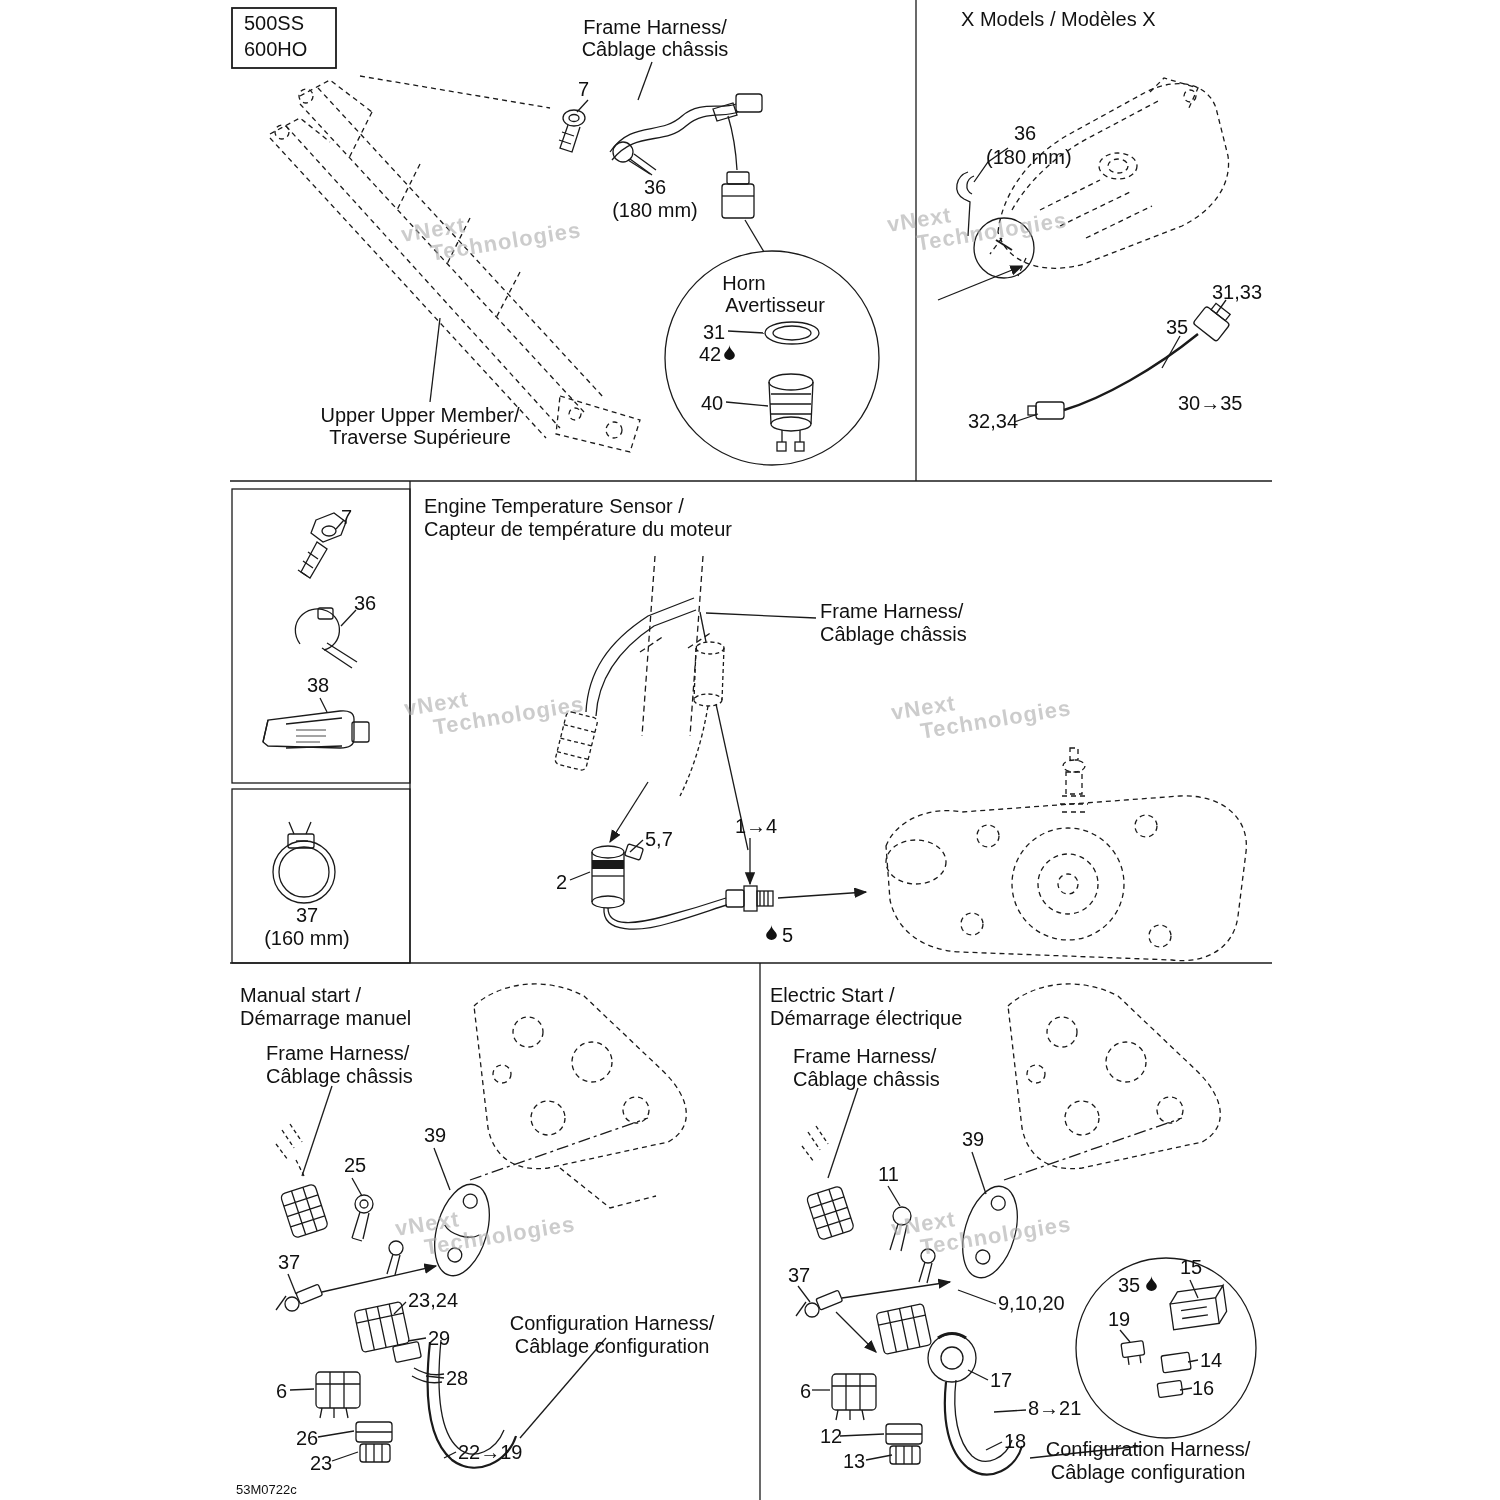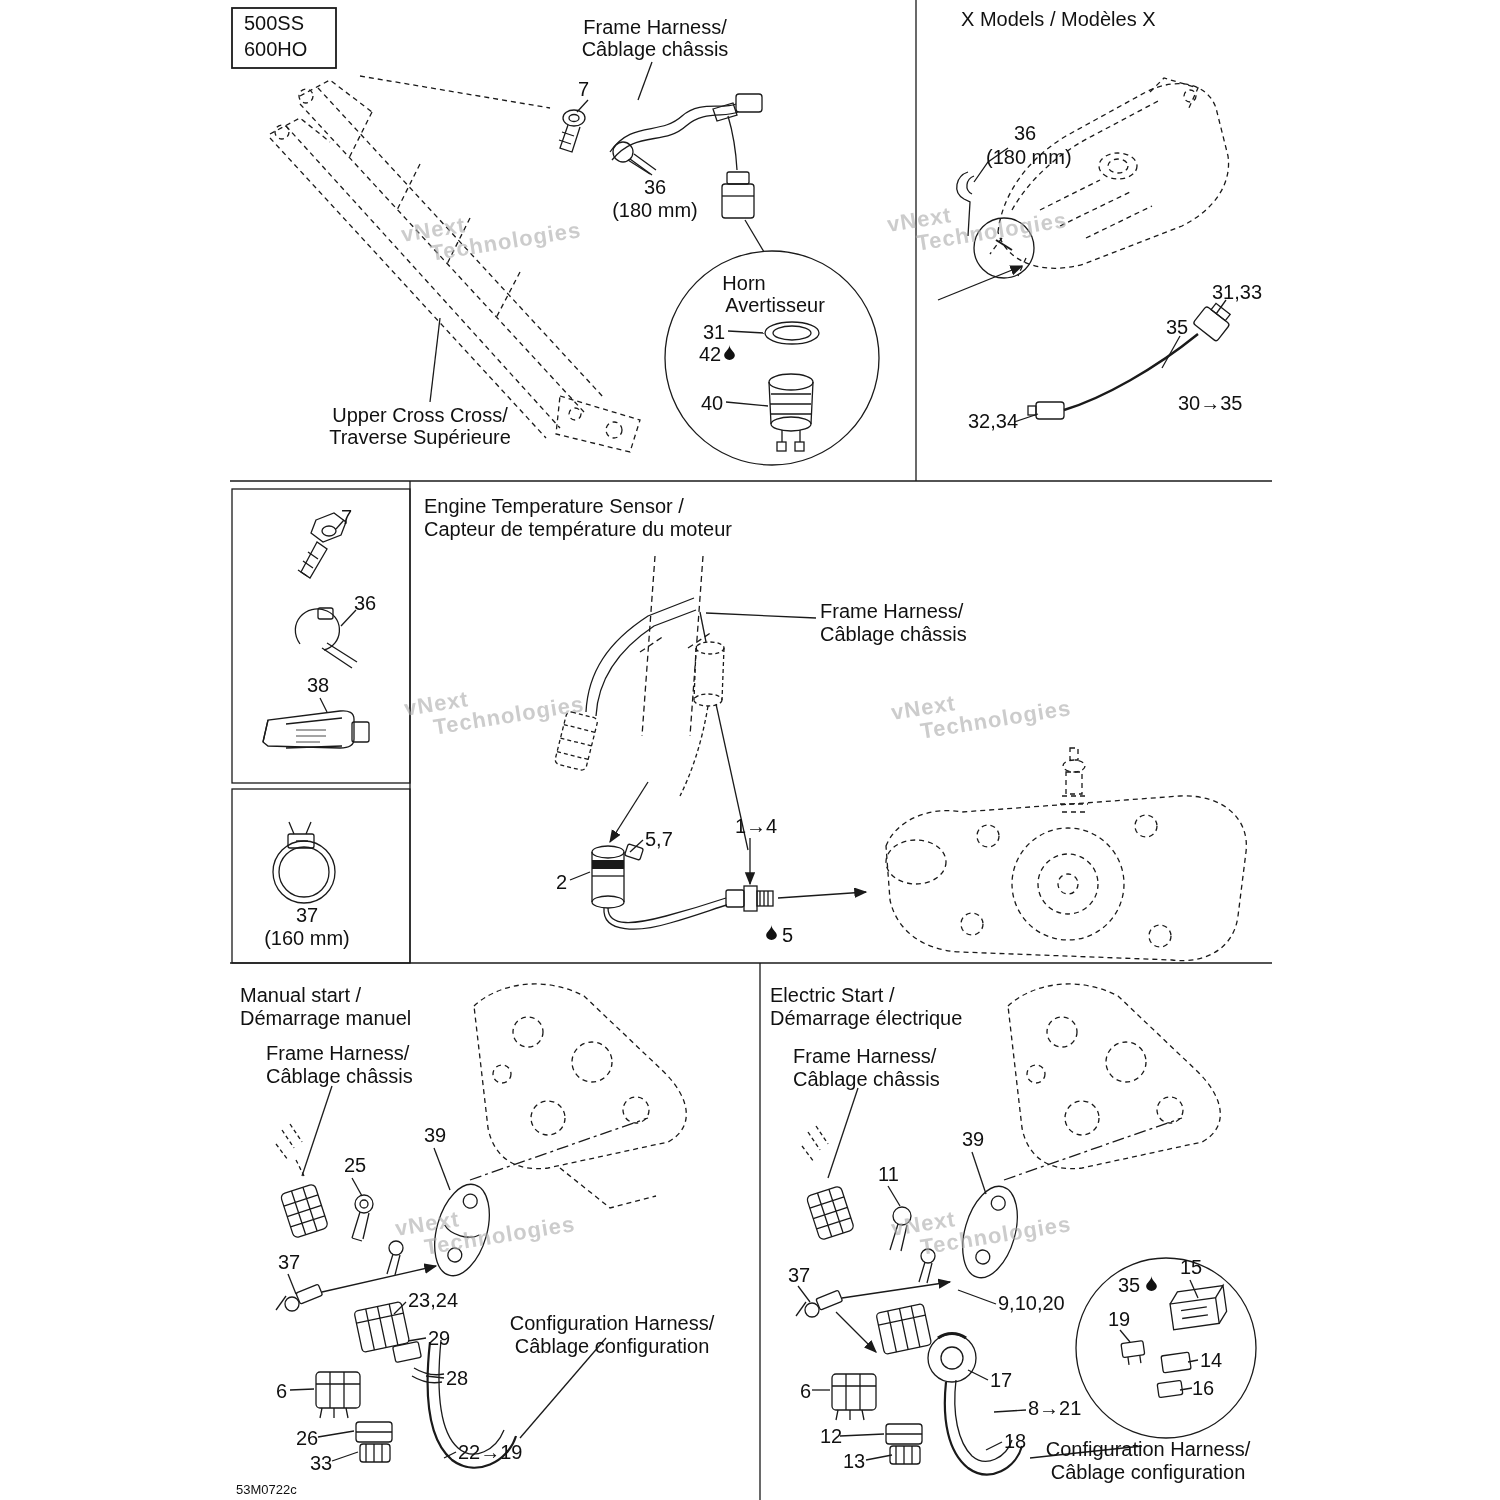--- a/index.html
+++ b/index.html
@@ -454,21 +454,21 @@
 <div class="lbl b c" style="left:655px; top:16px">Frame Harness/</div>
 <div class="lbl b c" style="left:655px; top:38px">Câblage châssis</div>
 <div class="lbl" style="left:578px; top:78px">7</div>
 <div class="lbl c" style="left:655px; top:176px">36</div>
 <div class="lbl c" style="left:655px; top:199px">(180 mm)</div>
 <div class="lbl b c" style="left:744px; top:272px">Horn</div>
 <div class="lbl b c" style="left:775px; top:294px">Avertisseur</div>
 <div class="lbl" style="left:703px; top:321px">31</div>
 <div class="lbl" style="left:699px; top:343px">42</div>
 <div class="lbl" style="left:701px; top:392px">40</div>
-<div class="lbl b c" style="left:420px; top:404px">Upper Cross Cross/</div>
+<div class="lbl b c" style="left:420px; top:404px">Upper Upper Member/</div>
 <div class="lbl b c" style="left:420px; top:426px">Traverse Supérieure</div>
 
 <div class="lbl b" style="left:961px; top:8px">X Models / Modèles X</div>
 <div class="lbl" style="left:1014px; top:122px">36</div>
 <div class="lbl" style="left:986px; top:146px">(180 mm)</div>
 <div class="lbl" style="left:1212px; top:281px">31,33</div>
 <div class="lbl" style="left:1166px; top:316px">35</div>
 <div class="lbl" style="left:1178px; top:392px">30→35</div>
 <div class="lbl" style="left:968px; top:410px">32,34</div>
 
@@ -492,21 +492,21 @@
 <div class="lbl b" style="left:266px; top:1042px">Frame Harness/</div>
 <div class="lbl b" style="left:266px; top:1065px">Câblage châssis</div>
 <div class="lbl" style="left:424px; top:1124px">39</div>
 <div class="lbl" style="left:344px; top:1154px">25</div>
 <div class="lbl" style="left:278px; top:1251px">37</div>
 <div class="lbl" style="left:408px; top:1289px">23,24</div>
 <div class="lbl" style="left:428px; top:1327px">29</div>
 <div class="lbl" style="left:446px; top:1367px">28</div>
 <div class="lbl" style="left:276px; top:1380px">6</div>
 <div class="lbl" style="left:296px; top:1427px">26</div>
-<div class="lbl" style="left:310px; top:1452px">33</div>
+<div class="lbl" style="left:310px; top:1452px">23</div>
 <div class="lbl" style="left:458px; top:1441px">22→19</div>
 <div class="lbl b c" style="left:612px; top:1312px">Configuration Harness/</div>
 <div class="lbl b c" style="left:612px; top:1335px">Câblage configuration</div>
 
 <div class="lbl b" style="left:770px; top:984px">Electric Start /</div>
 <div class="lbl b" style="left:770px; top:1007px">Démarrage électrique</div>
 <div class="lbl b" style="left:793px; top:1045px">Frame Harness/</div>
 <div class="lbl b" style="left:793px; top:1068px">Câblage châssis</div>
 <div class="lbl" style="left:962px; top:1128px">39</div>
 <div class="lbl" style="left:878px; top:1163px">11</div>

